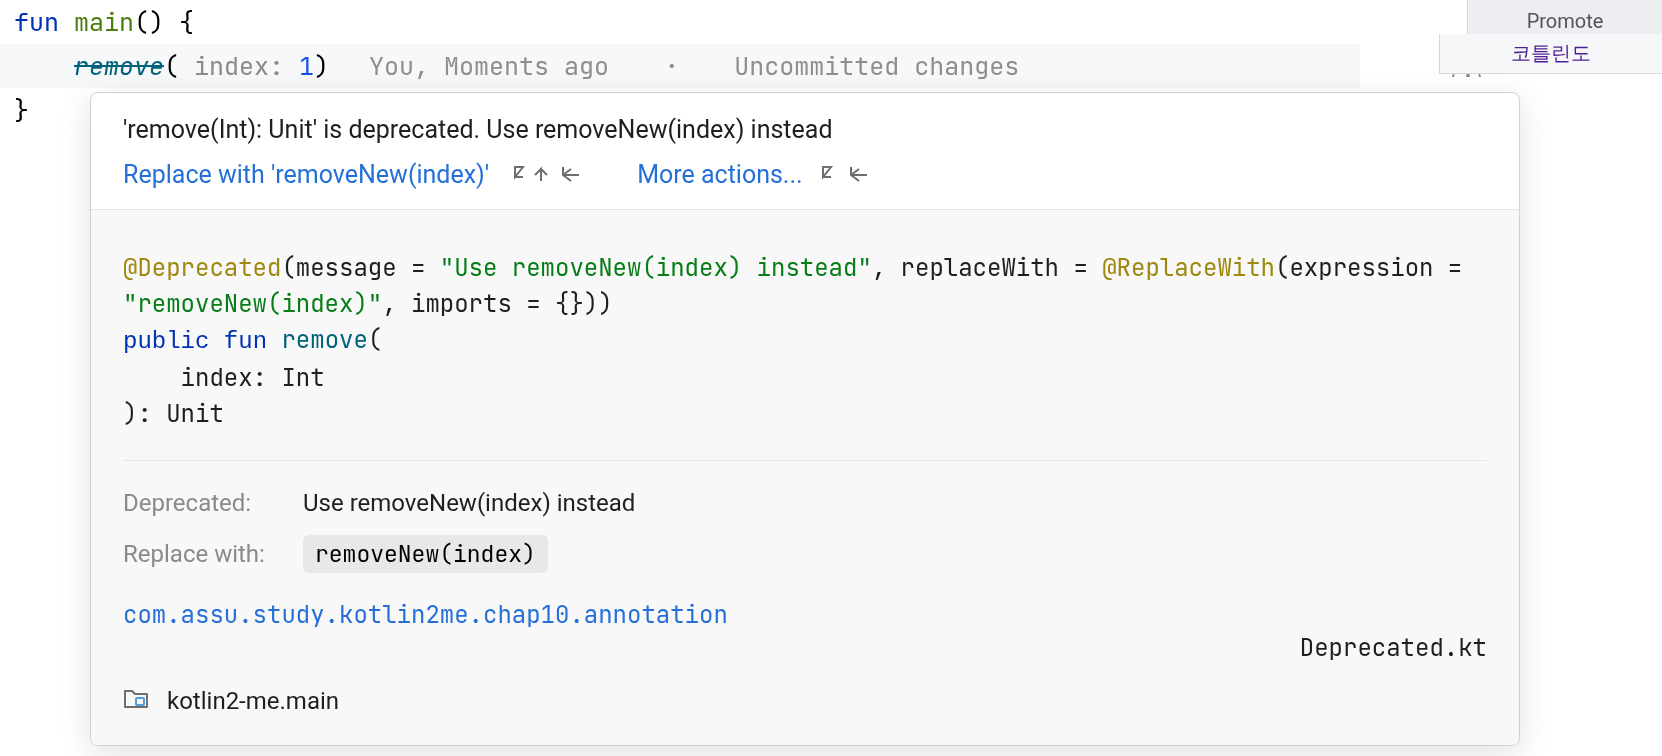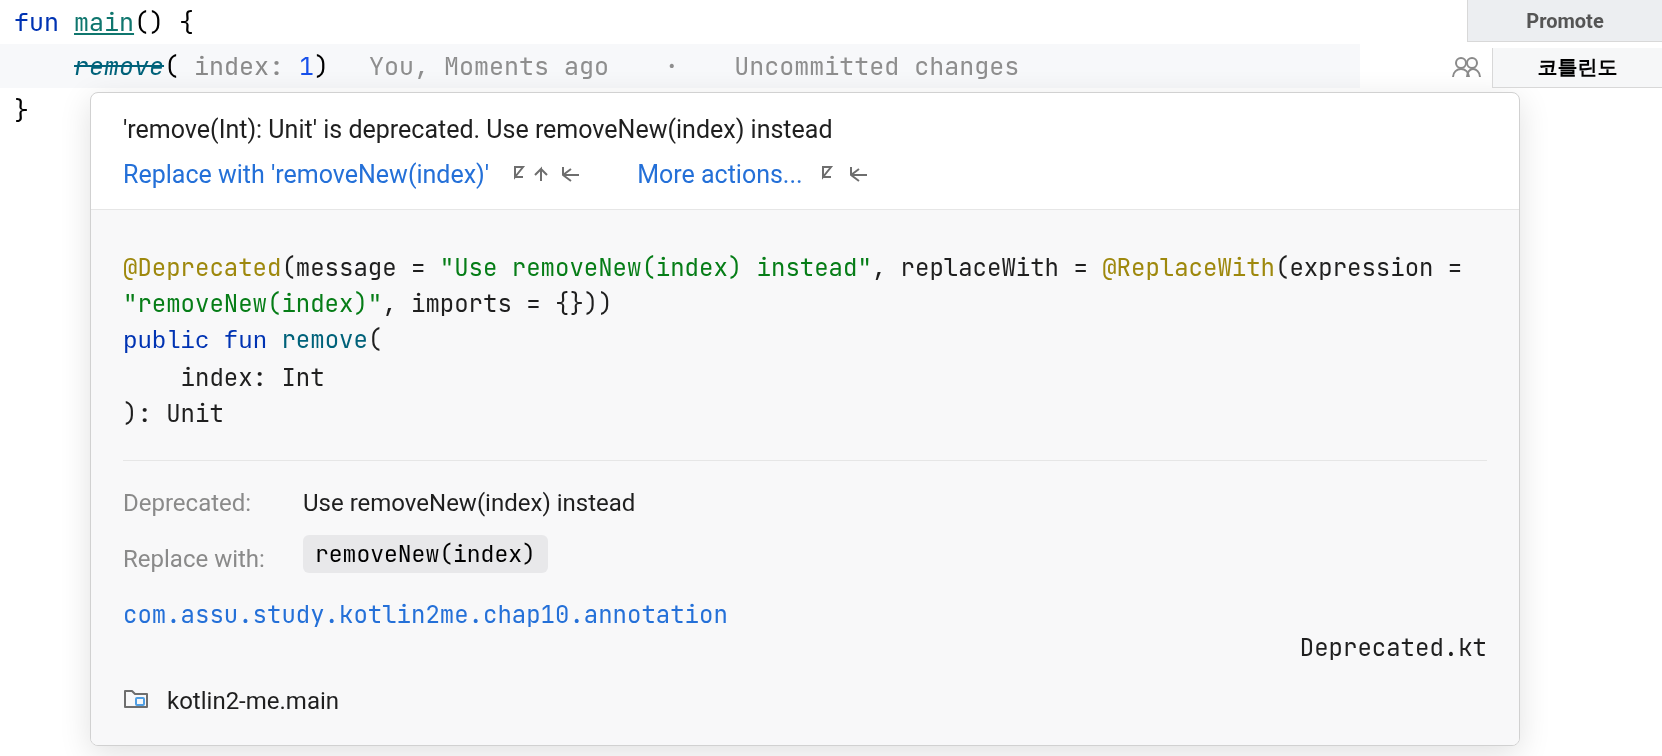--- a/index.html
+++ b/index.html
@@ -21,21 +21,21 @@
     font-family: "JetBrains Mono", Consolas, Monaco, monospace;
     font-size: 25px;
     line-height: 44px;
     padding-left: 14px;
     white-space: pre;
   }
   .code-line.highlighted {
     background: #f7f8fa;
   }
   .kw { color: #0033b3; }
-  .fn { color: #0f766e; text-decoration: underline; }
+  .fn { color: #4d7c0f; }
   .brace { color: #000; }
   .deprecated { text-decoration: line-through; color: #00627a; font-style: italic; }
   .param-name { color: #8a8a8a; }
   .num { color: #1750eb; }
   .inlay-hint { color: #8e8e8e; margin-left: 40px; font-size: 25px; }
   .inlay-sep { color: #8e8e8e; }
   .popup {
     position: absolute;
     left: 90px;
     top: 92px;
@@ -94,21 +94,21 @@
   .sig .anno { color: #9e880d; }
   .sig .kw2 { color: #0033b3; font-family: Liberation Mono, monospace; }
   .sig .str { color: #067d17; }
   .sig .fn2 { color: #00627a; }
   .divider {
     border-top: 1px solid #e6e6e6;
     margin: 28px 0;
   }
   .info-row {
     display: flex;
-    align-items: flex-end;
+    align-items: center;
     font-size: 24px;
     margin-bottom: 18px;
   }
   .info-label { color: #8a8a8a; width: 180px; flex-shrink: 0; }
   .info-value { color: #1f1f1f; }
   .code-chip {
     font-family: "JetBrains Mono", Consolas, Monaco, monospace;
     background: #e8e8ea;
     padding: 4px 12px;
     border-radius: 6px;
@@ -134,48 +134,47 @@
     font-size: 24px;
     color: #1f1f1f;
   }
   .folder-icon { color: #6e6e6e; }
   .right-panel {
     position: absolute;
     right: 0; top: 0;
     width: 195px;
     height: 756px;
     display: flex;
-    font-weight: bold;
   }
   .promote-tab {
     width: 100%;
     height: 42px;
     background: #eceef1;
     border-left: 1px solid #d8d8d8;
     border-bottom: 1px solid #d8d8d8;
     display: flex;
     align-items: center;
     justify-content: center;
     font-size: 20px;
     color: #555;
   }
   .korean-tab {
     position: absolute;
     right: 0;
-    top: 48px;
-    width: 170px;
+    top: 34px;
+    width: 223px;
     height: 40px;
     background: #f6f7f8;
     border-left: 1px solid #d8d8d8;
     border-bottom: 1px solid #d8d8d8;
     display: flex;
     align-items: center;
     justify-content: center;
     font-size: 20px;
-    color: #000000;
+    color: #4c1d95;
   }
   .glyph-icon {
     position: absolute;
     right: 180px;
     top: 56px;
     color: #8a8a8a;
   }
 </style>
 </head>
 <body>

